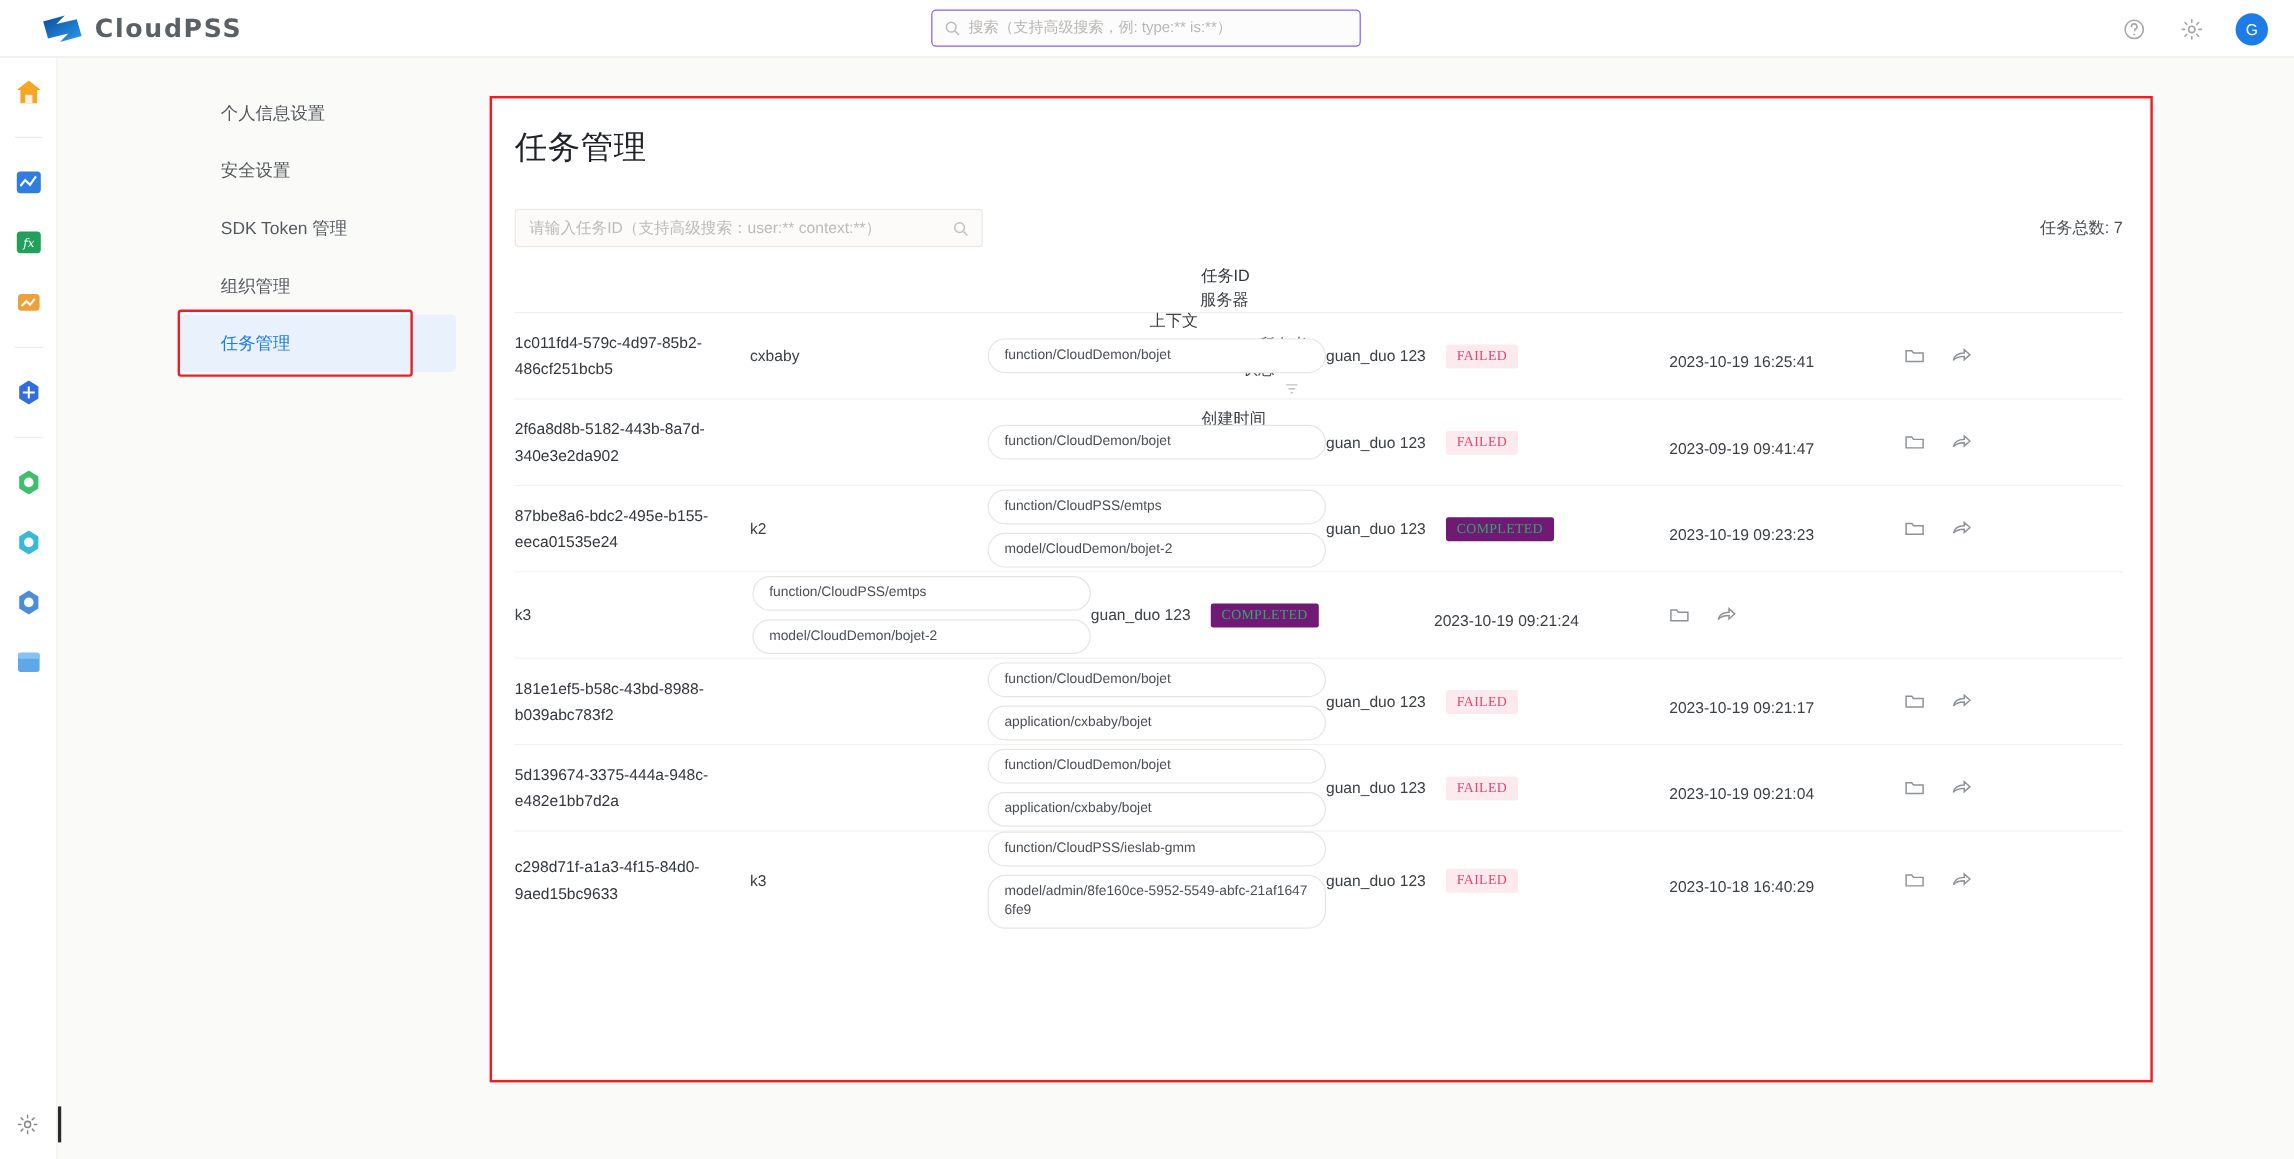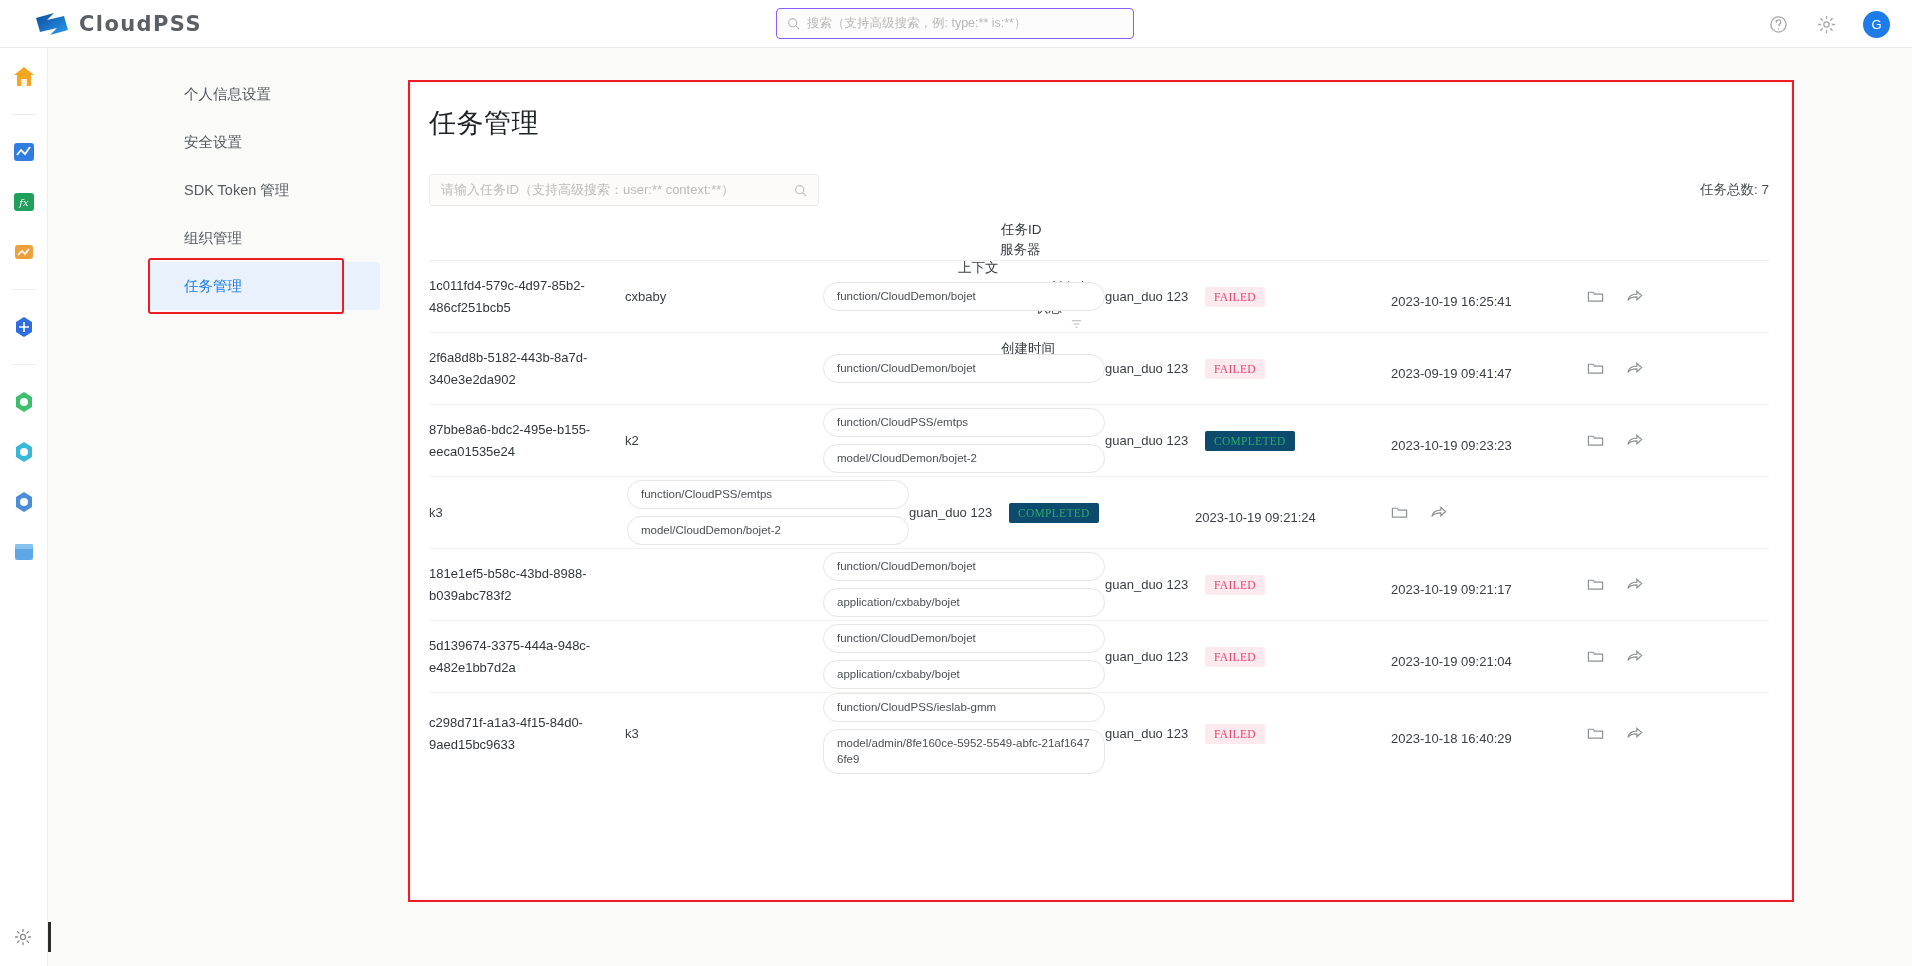--- a/index.html
+++ b/index.html
@@ -115,21 +115,21 @@
     border: 1px solid #e8e6e4; border-radius: 15px; padding: 5px 13px;
     font-size: 11.5px; color: #4b4f54; background: #fff;
     display: inline-block; width: 100%; line-height: 1.45;
     word-break: break-all;
   }
   .badge {
     display: inline-block; padding: 4px 9px; font-size: 11.5px;
     border-radius: 2px; letter-spacing: 0.3px; font-family: Liberation Serif, serif;
   }
   .badge.failed { background: #fdeaef; color: #e8436b; }
-  .badge.completed { background: #0c4a6e; color: #2fa86a; }
+  .badge.completed { background: #701a75; color: #2fa86a; }
 
   .op-icon { width: 17px; height: 17px; color: #8e9296; cursor: pointer; }
   .sorter-icon { width: 13px; height: 13px; color: #c3c1bf; cursor: pointer; }
 </style>
 </head>
 <body>
 
 <div class="app">
 
   <div class="topbar">

